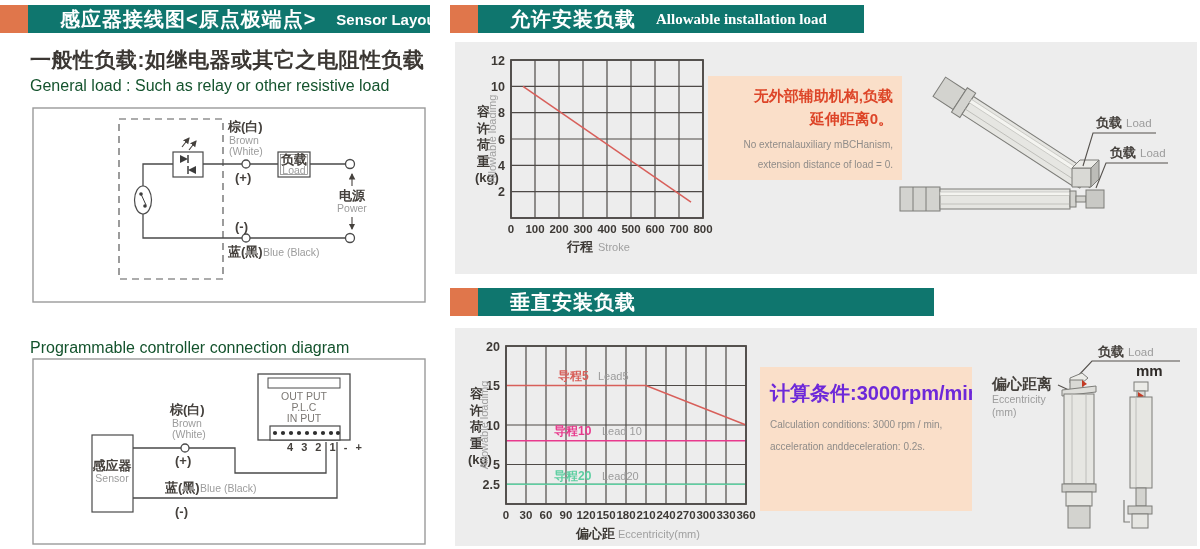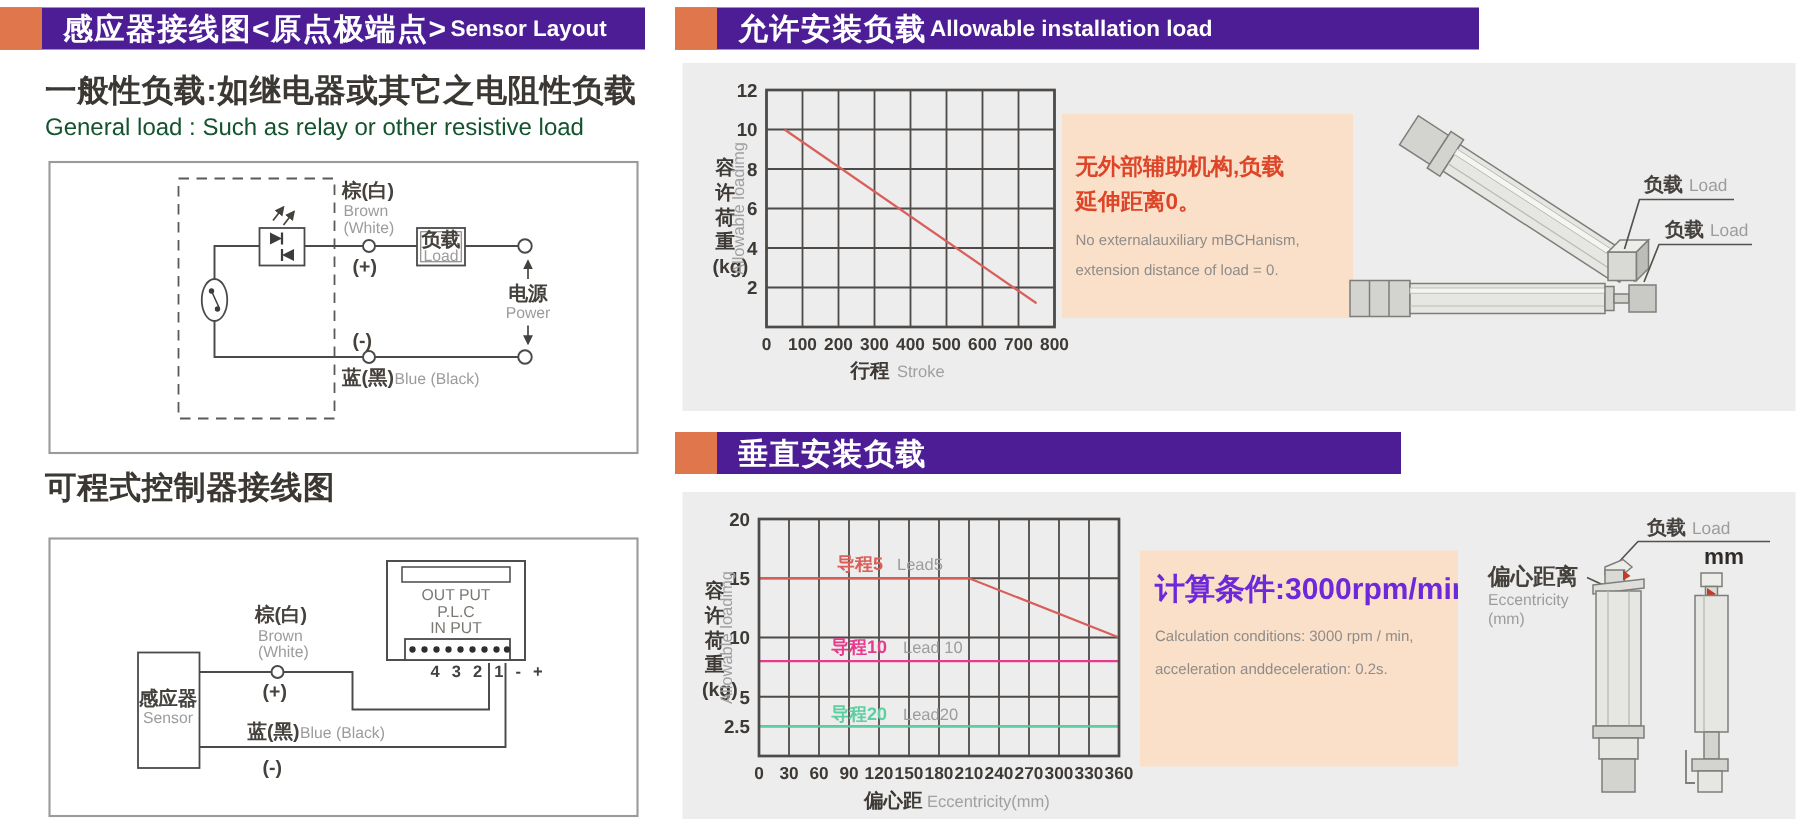--- a/index.html
+++ b/index.html
@@ -1,28 +1,28 @@
 <!DOCTYPE html>
 <html><head>
 <meta charset="utf-8">
 <style>
   html,body{margin:0;padding:0;background:#fff;}
   .page{position:relative;width:1200px;height:549px;background:#ffffff;overflow:hidden;
         font-family:"Liberation Sans",sans-serif;}
-  .hbar{position:absolute;height:28px;background:#4c1d95;display:flex;align-items:center;}
+  .hbar{position:absolute;height:28px;background:#0f766e;display:flex;align-items:center;gap:18px;}
   .hbar .sq{width:28px;height:28px;background:#e0764b;flex:0 0 auto;}
   .hbar .cn{color:#fff;font-size:20px;font-weight:bold;margin-left:14px;letter-spacing:1px;white-space:nowrap;}
   .hbar .en{color:#fff;font-size:15px;font-weight:bold;margin-left:2px;white-space:nowrap;}
   .sec-cn{position:absolute;font-size:21px;font-weight:bold;color:#3b3733;white-space:nowrap;letter-spacing:0.5px;}
   .sec-en{position:absolute;font-size:16px;color:#14532d;white-space:nowrap;}
   .panel{position:absolute;background:#ededed;}
   .note{position:absolute;background:#fadfc9;}
   .note .cnl{font-weight:bold;line-height:1.55;white-space:nowrap;}
   .note .enl{color:#8f8c89;line-height:1.35;white-space:nowrap;}
-  #note1{left:708px;top:76px;width:176px;height:88px;padding:24px 9px;overflow:hidden;}
+  #note1{left:708px;top:76px;width:176px;height:88px;padding:8px 9px;overflow:hidden;text-align:right;}
   #note1 .cnl{color:#dd4528;font-size:15px;}
   #note1 .enl{font-size:10px;margin-top:7px;}
   #note2{left:760px;top:367px;width:192px;height:126px;padding:9px 10px;overflow:hidden;}
   #note2 .cnl{color:#6d28d9;font-size:20px;line-height:1.7;}
   #note2 .enl{font-size:10px;margin-top:8px;}
   svg{position:absolute;overflow:visible;}
   svg text{font-family:"Liberation Sans",sans-serif;}
   .tick{font-size:11.5px;font-weight:bold;fill:#3d3935;}
   .ytick{font-size:12.5px;font-weight:bold;fill:#3d3935;}
   .axcn{font-size:13px;font-weight:bold;fill:#3d3935;}
@@ -97,21 +97,21 @@
     <text class="den" x="320" y="112" text-anchor="middle">Power</text>
     <g>
       <line x1="320" y1="86" x2="320" y2="74" stroke="#45413d" stroke-width="1.1" marker-end="url(#ah)"></line>
       <line x1="320" y1="117" x2="320" y2="129" stroke="#45413d" stroke-width="1.1" marker-end="url(#ah)"></line>
     </g>
     <text class="dcn" x="203" y="131">(-)</text>
     <text class="dcn" x="196" y="156">蓝(黑)</text>
     <text class="den" x="231" y="156">Blue (Black)</text>
   </svg>
 
-  <div class="sec-cn" style="left:30px;top:311px;">可程式控制器接线图</div>
+  <div class="sec-en" style="left:30px;top:339px;">Programmable controller connection diagram</div>
 
   <svg style="left:32px;top:358px;" width="394" height="187" viewBox="0 0 394 187">
     <rect x="1" y="1" width="392" height="185" fill="#fff" stroke="#9a9a9a" stroke-width="1.4"></rect>
     <g>
       <rect x="60" y="77" width="41" height="77" fill="#fff" stroke="#4a4a4a" stroke-width="1.2"></rect>
     </g>
     <text class="dcn" x="80" y="112" text-anchor="middle">感应器</text>
     <text class="den" x="80" y="124" text-anchor="middle">Sensor</text>
     <g>
       <rect x="226" y="16" width="92" height="66" fill="#fff" stroke="#4a4a4a" stroke-width="1.3"></rect>
@@ -140,21 +140,21 @@
     <circle cx="153" cy="90" r="4" fill="#fff" stroke="#4a4a4a" stroke-width="1.3"></circle>
     <text class="dcn" x="138" y="56">棕(白)</text>
     <text class="den" x="140" y="69">Brown</text>
     <text class="den" x="140" y="80">(White)</text>
     <text class="dcn" x="143" y="107">(+)</text>
     <text class="dcn" x="133" y="134">蓝(黑)</text>
     <text class="den" x="168" y="134">Blue (Black)</text>
     <text class="dcn" x="143" y="158">(-)</text>
   </svg>
 
-  <div class="hbar" style="left:450px;top:5px;width:536px;">
+  <div class="hbar" style="left:450px;top:5px;width:414px;font-family:Liberation Serif, serif;">
     <div class="sq"></div>
     <span class="cn">允许安装负载</span>
     <span class="en">Allowable installation load</span>
   </div>
 
   <div class="panel" style="left:455px;top:42px;width:742px;height:232px;"></div>
 
   <svg style="left:463px;top:50px;" width="258" height="210" viewBox="0 0 258 210">
     <g>
         <line x1="48" y1="10" x2="48" y2="168" stroke="#4e4a47" stroke-width="1.2"></line>

